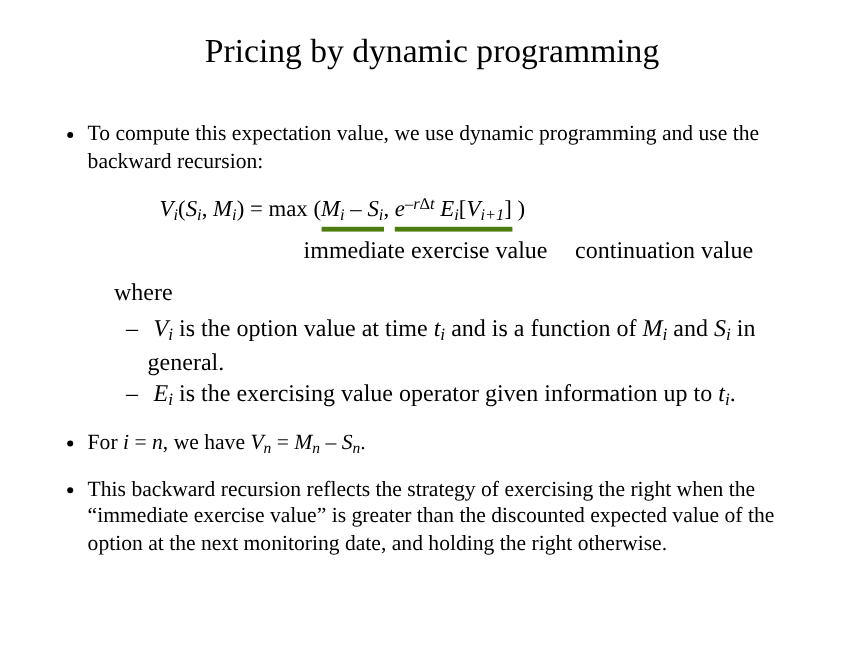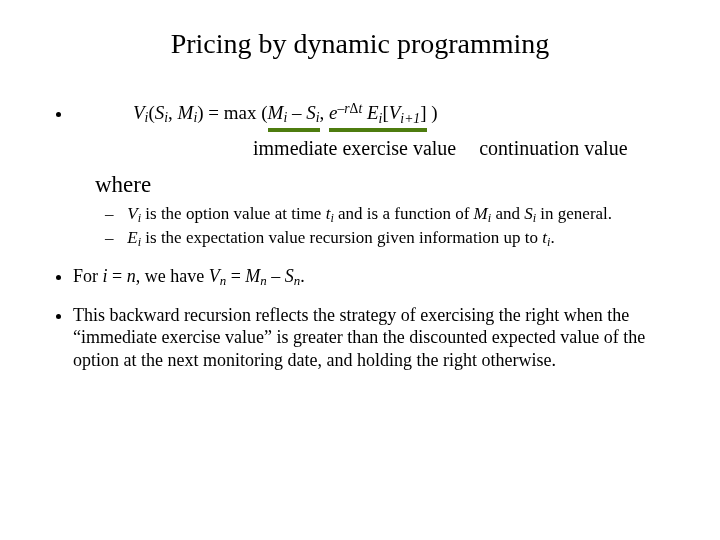--- a/index.html
+++ b/index.html
@@ -51,28 +51,28 @@
   }
   .label-left {
     display: inline-block;
     margin-left: 108px;
   }
   .label-right {
     display: inline-block;
     margin-left: 18px;
   }
   .where {
-    font-size: 23px;
+    font-size: 20px;
     margin: 6px 0 4px 22px;
   }
   ul.sub {
     list-style: none;
     padding-left: 50px;
     margin: 0 0 10px 0;
-    font-size: 17px;
+    font-size: 20px;
   }
   ul.sub > li {
     line-height: 1.3;
   }
   ul.sub > li::before {
     content: "–";
     display: inline-block;
     width: 18px;
     margin-left: -18px;
   }
@@ -83,40 +83,41 @@
 </head>
 <body>
 
 <div class="slide">
 
   <div class="title">Pricing by dynamic programming</div>
 
   <ul class="top">
 
     <li>
+      <span>To compute this expectation value, we use dynamic programming and use the backward recursion:</span>
 
       <div class="formula-block">
         <span class="formula">
           <span class="ital">V</span><sub>i</sub><span>(</span><span class="ital">S</span><sub>i</sub><span>, </span><span class="ital">M</span><sub>i</sub><span>) = max (</span><span class="underline-group"><span class="ital">M</span><sub>i</sub><span> – </span><span class="ital">S</span><sub>i</sub></span><span>, </span><span class="underline-group"><span class="ital">e</span><sup><span>–</span><span class="ital">r</span><span>Δ</span><span class="ital">t</span></sup><span> </span><span class="ital">E</span><sub>i</sub><span>[</span><span class="ital">V</span><sub>i+1</sub><span>]</span></span><span> )</span>
         </span>
       </div>
 
       <div class="labels-row">
         <span class="label-left">immediate exercise value</span>
         <span class="label-right">continuation value</span>
       </div>
 
       <div class="where">where</div>
 
       <ul class="sub">
         <li>
           <span class="ital">V</span><sub>i</sub><span> is the option value at time </span><span class="ital">t</span><sub>i</sub><span> and is a function of </span><span class="ital">M</span><sub>i</sub><span> and </span><span class="ital">S</span><sub>i</sub><span> in general.</span>
         </li>
         <li>
-          <span class="ital">E</span><sub>i</sub><span> is the expectation value recursion given information up to </span><span class="ital">t</span><sub>i</sub><span>.</span>
+          <span class="ital">E</span><sub>i</sub><span> is the exercising value operator given information up to </span><span class="ital">t</span><sub>i</sub><span>.</span>
         </li>
       </ul>
     </li>
 
     <li>
       <span>For </span><span class="ital">i</span><span> = </span><span class="ital">n</span><span>, we have </span><span class="ital">V</span><sub>n</sub><span> = </span><span class="ital">M</span><sub>n</sub><span> – </span><span class="ital">S</span><sub>n</sub><span>.</span>
     </li>
 
     <li style="margin-top:12px;">
       <span>This backward recursion reflects the strategy of exercising the right when the “immediate exercise value” is greater than the discounted expected value of the option at the next monitoring date, and holding the right otherwise.</span>

